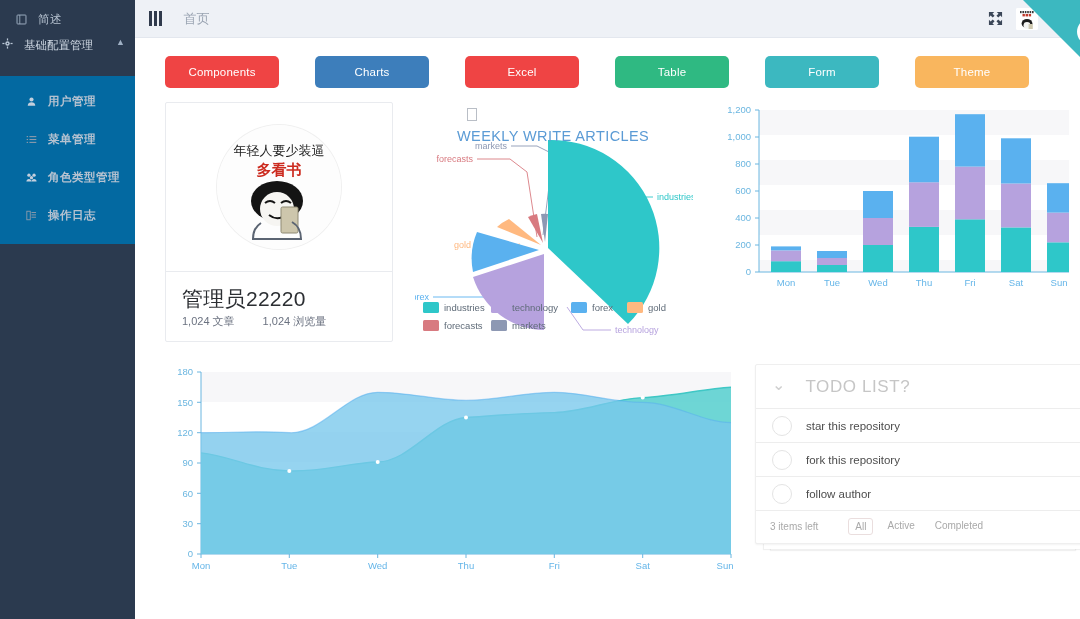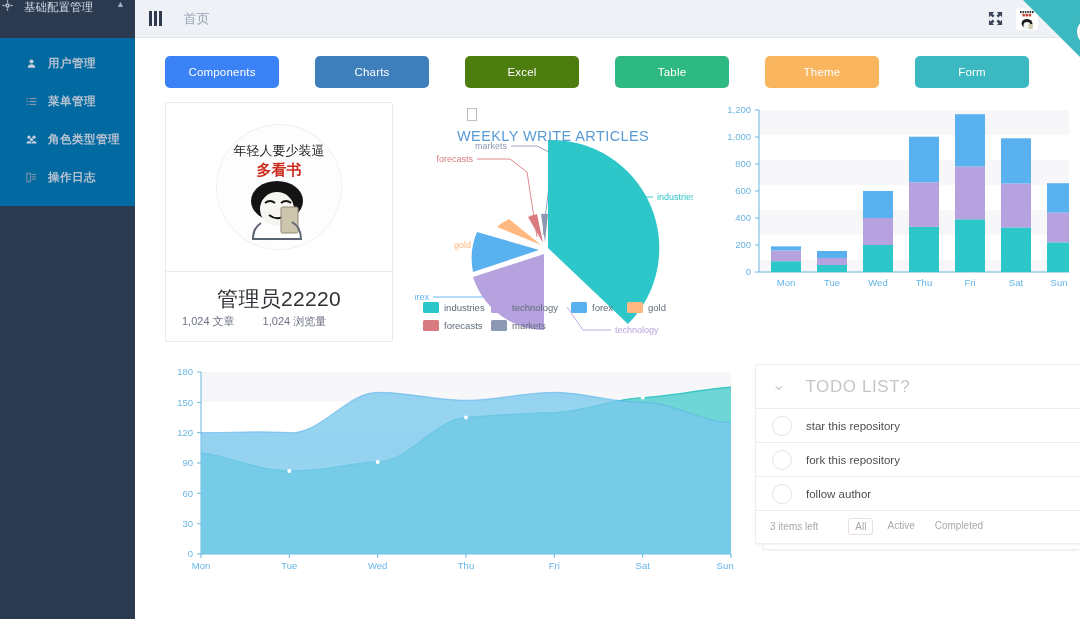--- a/index.html
+++ b/index.html
@@ -90,21 +90,21 @@
   .profile-card { width: 228px; height: 240px; position: relative; }
   .avatar-wrap {
     height: 168px; display: flex; align-items: center; justify-content: center;
   }
   .avatar-circle {
     width: 124px; height: 124px; border-radius: 50%;
     background: #fdfdfd; box-shadow: 0 0 0 1px #f0f0f0;
     position: relative; overflow: hidden;
   }
   .prof-divider { height: 1px; background: #e9ebef; }
-  .prof-body { padding: 13px 16px 0 16px; text-align: center; }
+  .prof-body { padding: 13px 16px 0 16px; }
   .prof-name {
     font-size: 21px; color: #2c2f33; font-weight: 400; letter-spacing: .3px;
   }
   .prof-stats { display: flex; gap: 28px; margin-top: 1px; }
   .prof-stat { font-size: 11px; color: #6b7280; }
 
   .pie-card {
     width: 278px; height: 240px; margin-left: 22px; position: relative;
   }
   .pie-title {
@@ -162,20 +162,29 @@
   .lg-txt { font-size: 9.5px; fill: #5f6b78; font-family: "Liberation Sans", sans-serif; }
   .pl-txt { font-size: 9px; font-family: "Liberation Sans", sans-serif; }
 </style>
 </head>
 <body>
 
 <div id="app">
 
   <div class="sidebar">
 
+    <div class="side-row top">
+      <span class="side-ico">
+        <svg width="11" height="11" viewBox="0 0 16 16">
+          <rect x="1.5" y="1.5" width="13" height="13" rx="1" fill="none" stroke="#9fb0c4" stroke-width="1.4"></rect>
+          <line x1="5.5" y1="1.5" x2="5.5" y2="14.5" stroke="#9fb0c4" stroke-width="1.2"></line>
+        </svg>
+      </span>
+      <span>简述</span>
+    </div>
 
     <div class="side-group-head">
       <span class="side-ico">
         <svg width="11" height="11" viewBox="0 0 16 16">
           <circle cx="8" cy="8" r="3.2" fill="#b9c6d6"></circle>
           <circle cx="8" cy="8" r="1.2" fill="#2b3a4f"></circle>
           <g fill="#b9c6d6">
             <rect x="7.1" y="0.6" width="1.8" height="3"></rect>
               <rect x="7.1" y="12.4" width="1.8" height="3"></rect>
             <rect x="0.6" y="7.1" width="3" height="1.8"></rect>
@@ -297,26 +306,26 @@
         <svg width="86" height="86" viewBox="0 0 86 86">
           <path d="M86 0 L86 86 L0 0 Z" fill="#3cb8c0"></path>
           <g fill="#ffffff" transform="translate(54,18) scale(0.055)">
             <path d="M250 0C112 0 0 112 0 250c0 110 72 204 171 237 12 2 17-5 17-12v-44c-70 15-85-34-85-34-11-29-28-37-28-37-23-16 2-15 2-15 25 2 38 26 38 26 22 38 58 27 72 21 2-16 9-27 16-33-56-6-115-28-115-125 0-28 10-50 26-68-3-6-11-32 2-66 0 0 21-7 70 26 20-6 42-9 64-9 22 0 44 3 64 9 49-33 70-26 70-26 13 34 5 60 2 66 16 18 26 40 26 68 0 97-59 119-115 125 9 8 17 23 17 47v70c0 7 5 14 17 12C428 454 500 360 500 250 500 112 388 0 250 0z"></path>
           </g>
         </svg>
       </div>
     </div>
 
     <div class="btn-row">
-      <button class="tbtn" style="background:#3b82f6">Components</button>
+      <button class="tbtn" style="background:#ef4444">Components</button>
       <button class="tbtn" style="background:#3d7ebb">Charts</button>
-      <button class="tbtn" style="background:#4d7c0f">Excel</button>
+      <button class="tbtn" style="background:#ef4444">Excel</button>
       <button class="tbtn" style="background:#2fb982">Table</button>
+      <button class="tbtn" style="background:#3cb8c0">Form</button>
       <button class="tbtn" style="background:#f9b65e">Theme</button>
-      <button class="tbtn" style="background:#3cb8c0">Form</button>
     </div>
 
     <div class="row1">
 
       <div class="card profile-card">
         <div class="avatar-wrap">
           <div class="avatar-circle">
             <svg width="124" height="124" viewBox="0 0 124 124">
               <circle cx="62" cy="62" r="62" fill="#fdfdfd"></circle>
               <text x="62" y="30" text-anchor="middle" font-size="13" fill="#1c1c1c" font-family="'Liberation Sans',sans-serif">年轻人要少装逼</text>

